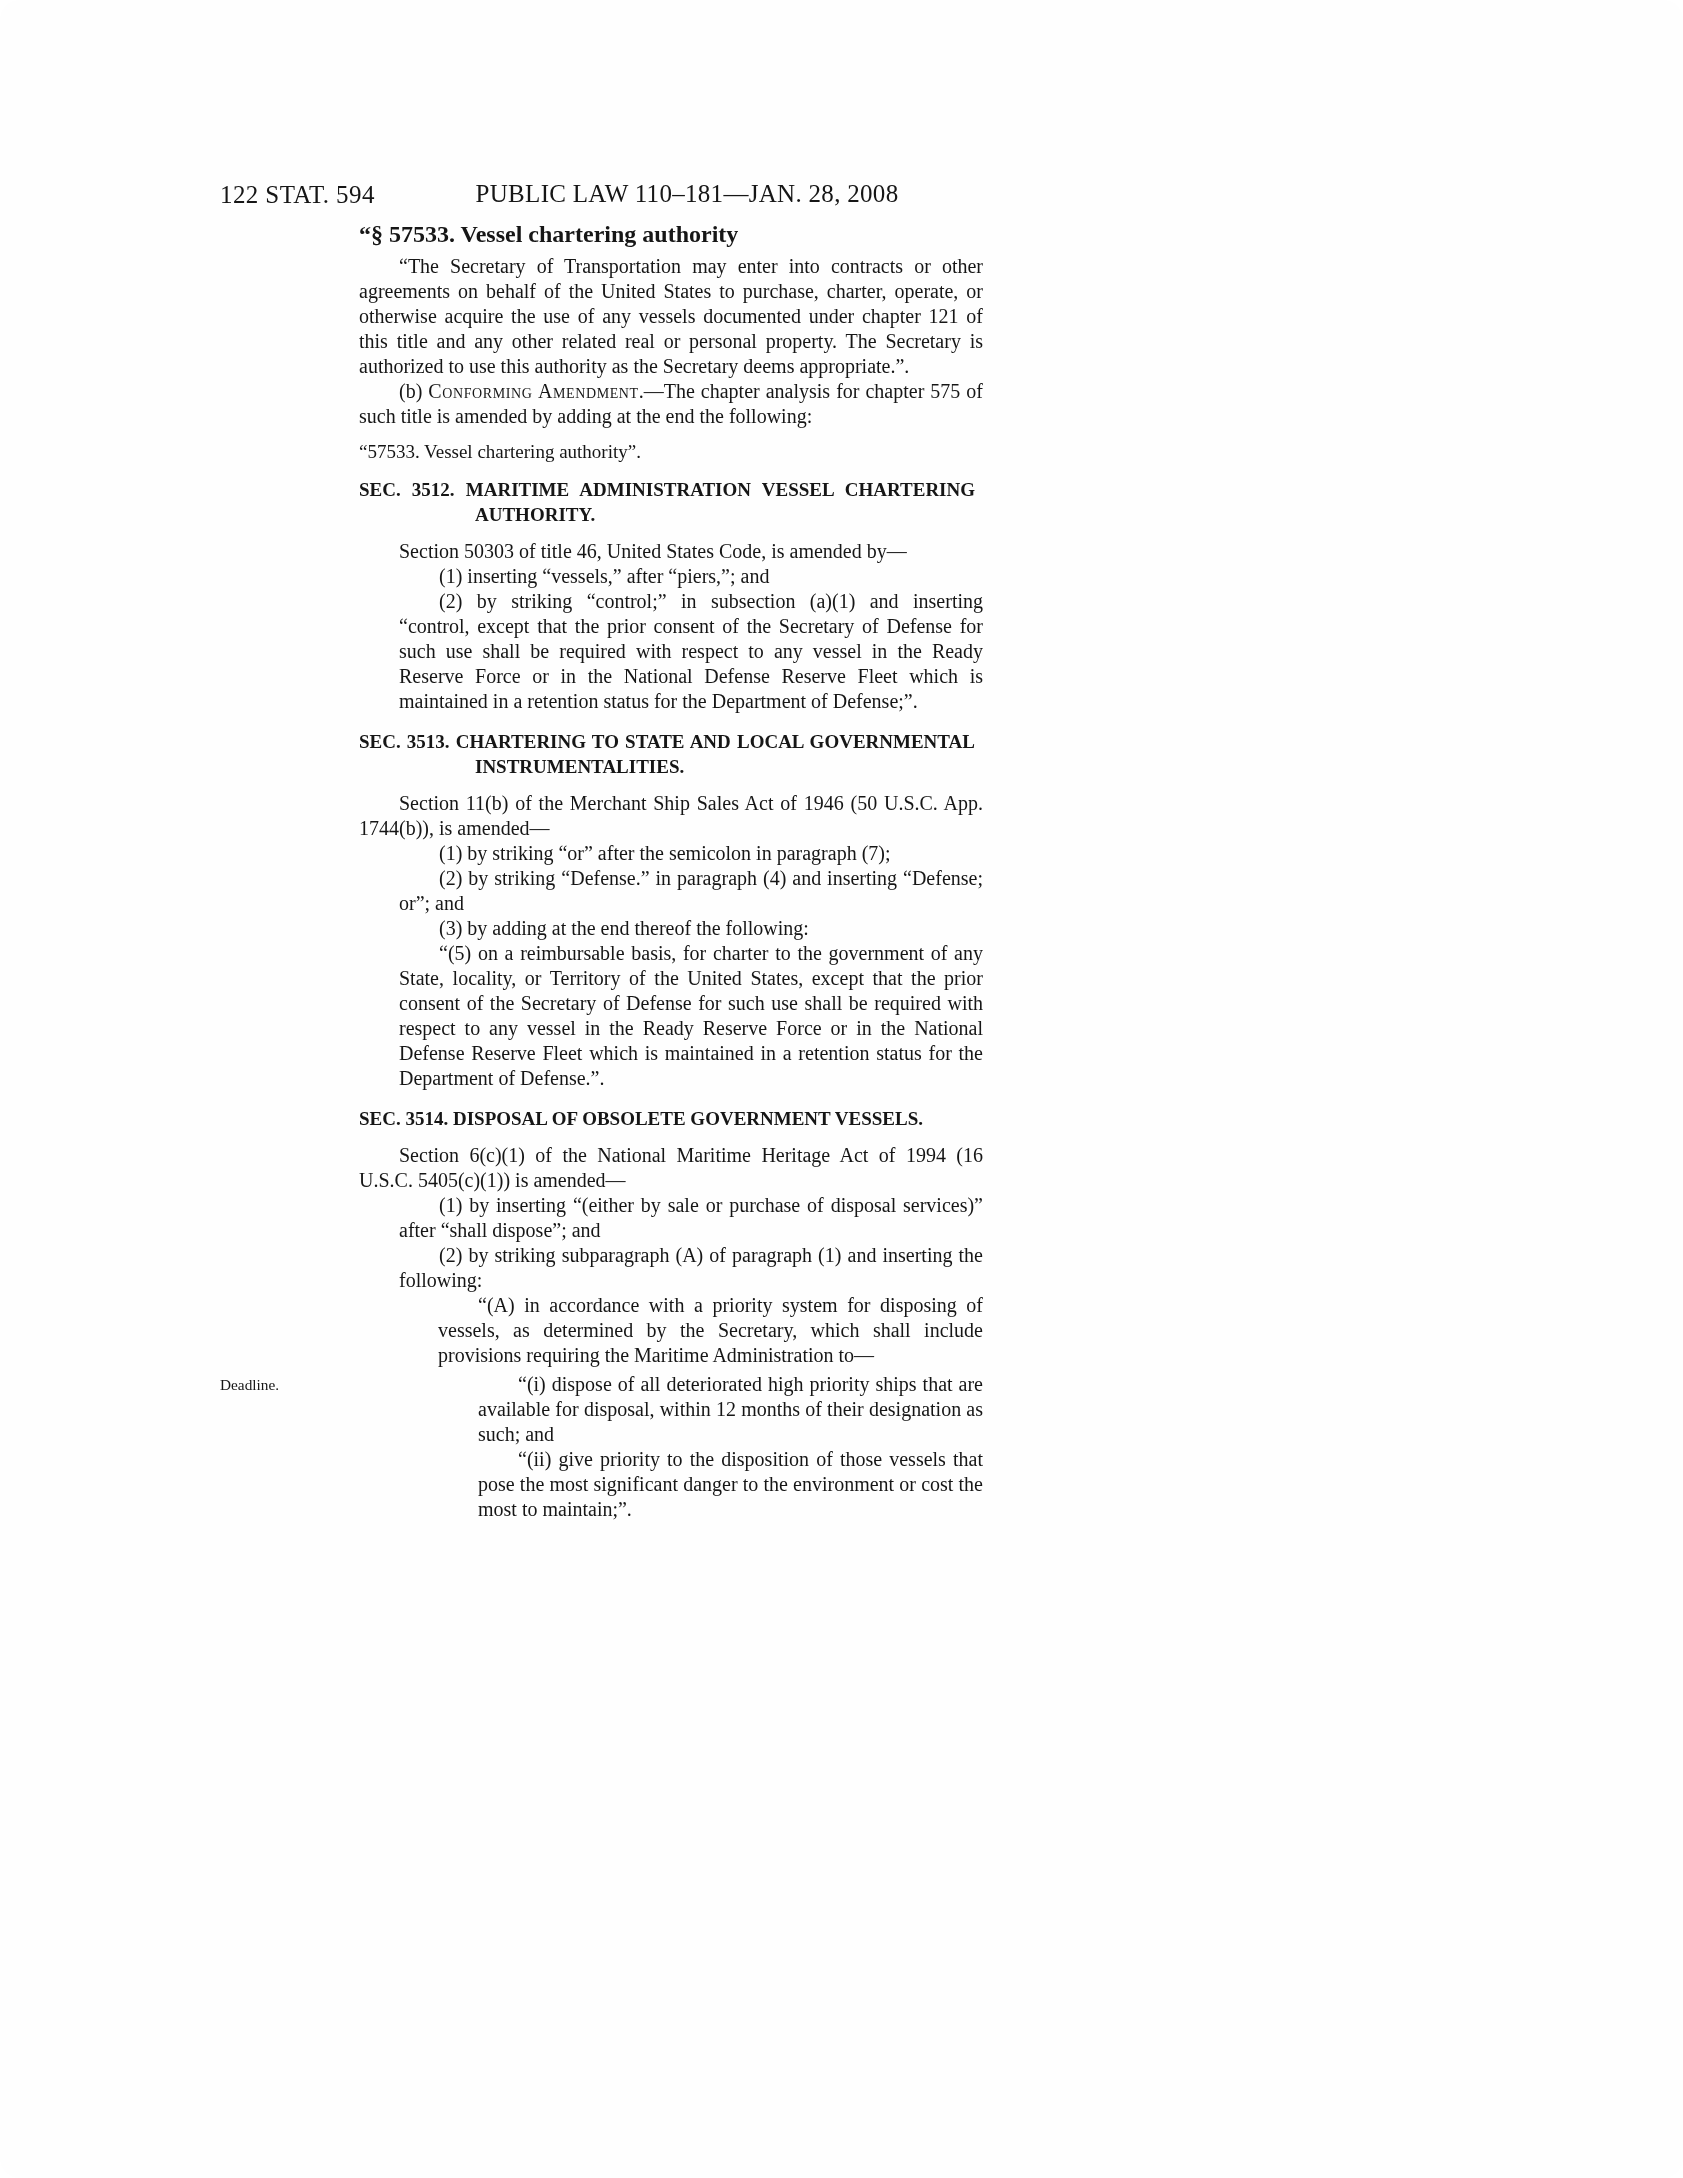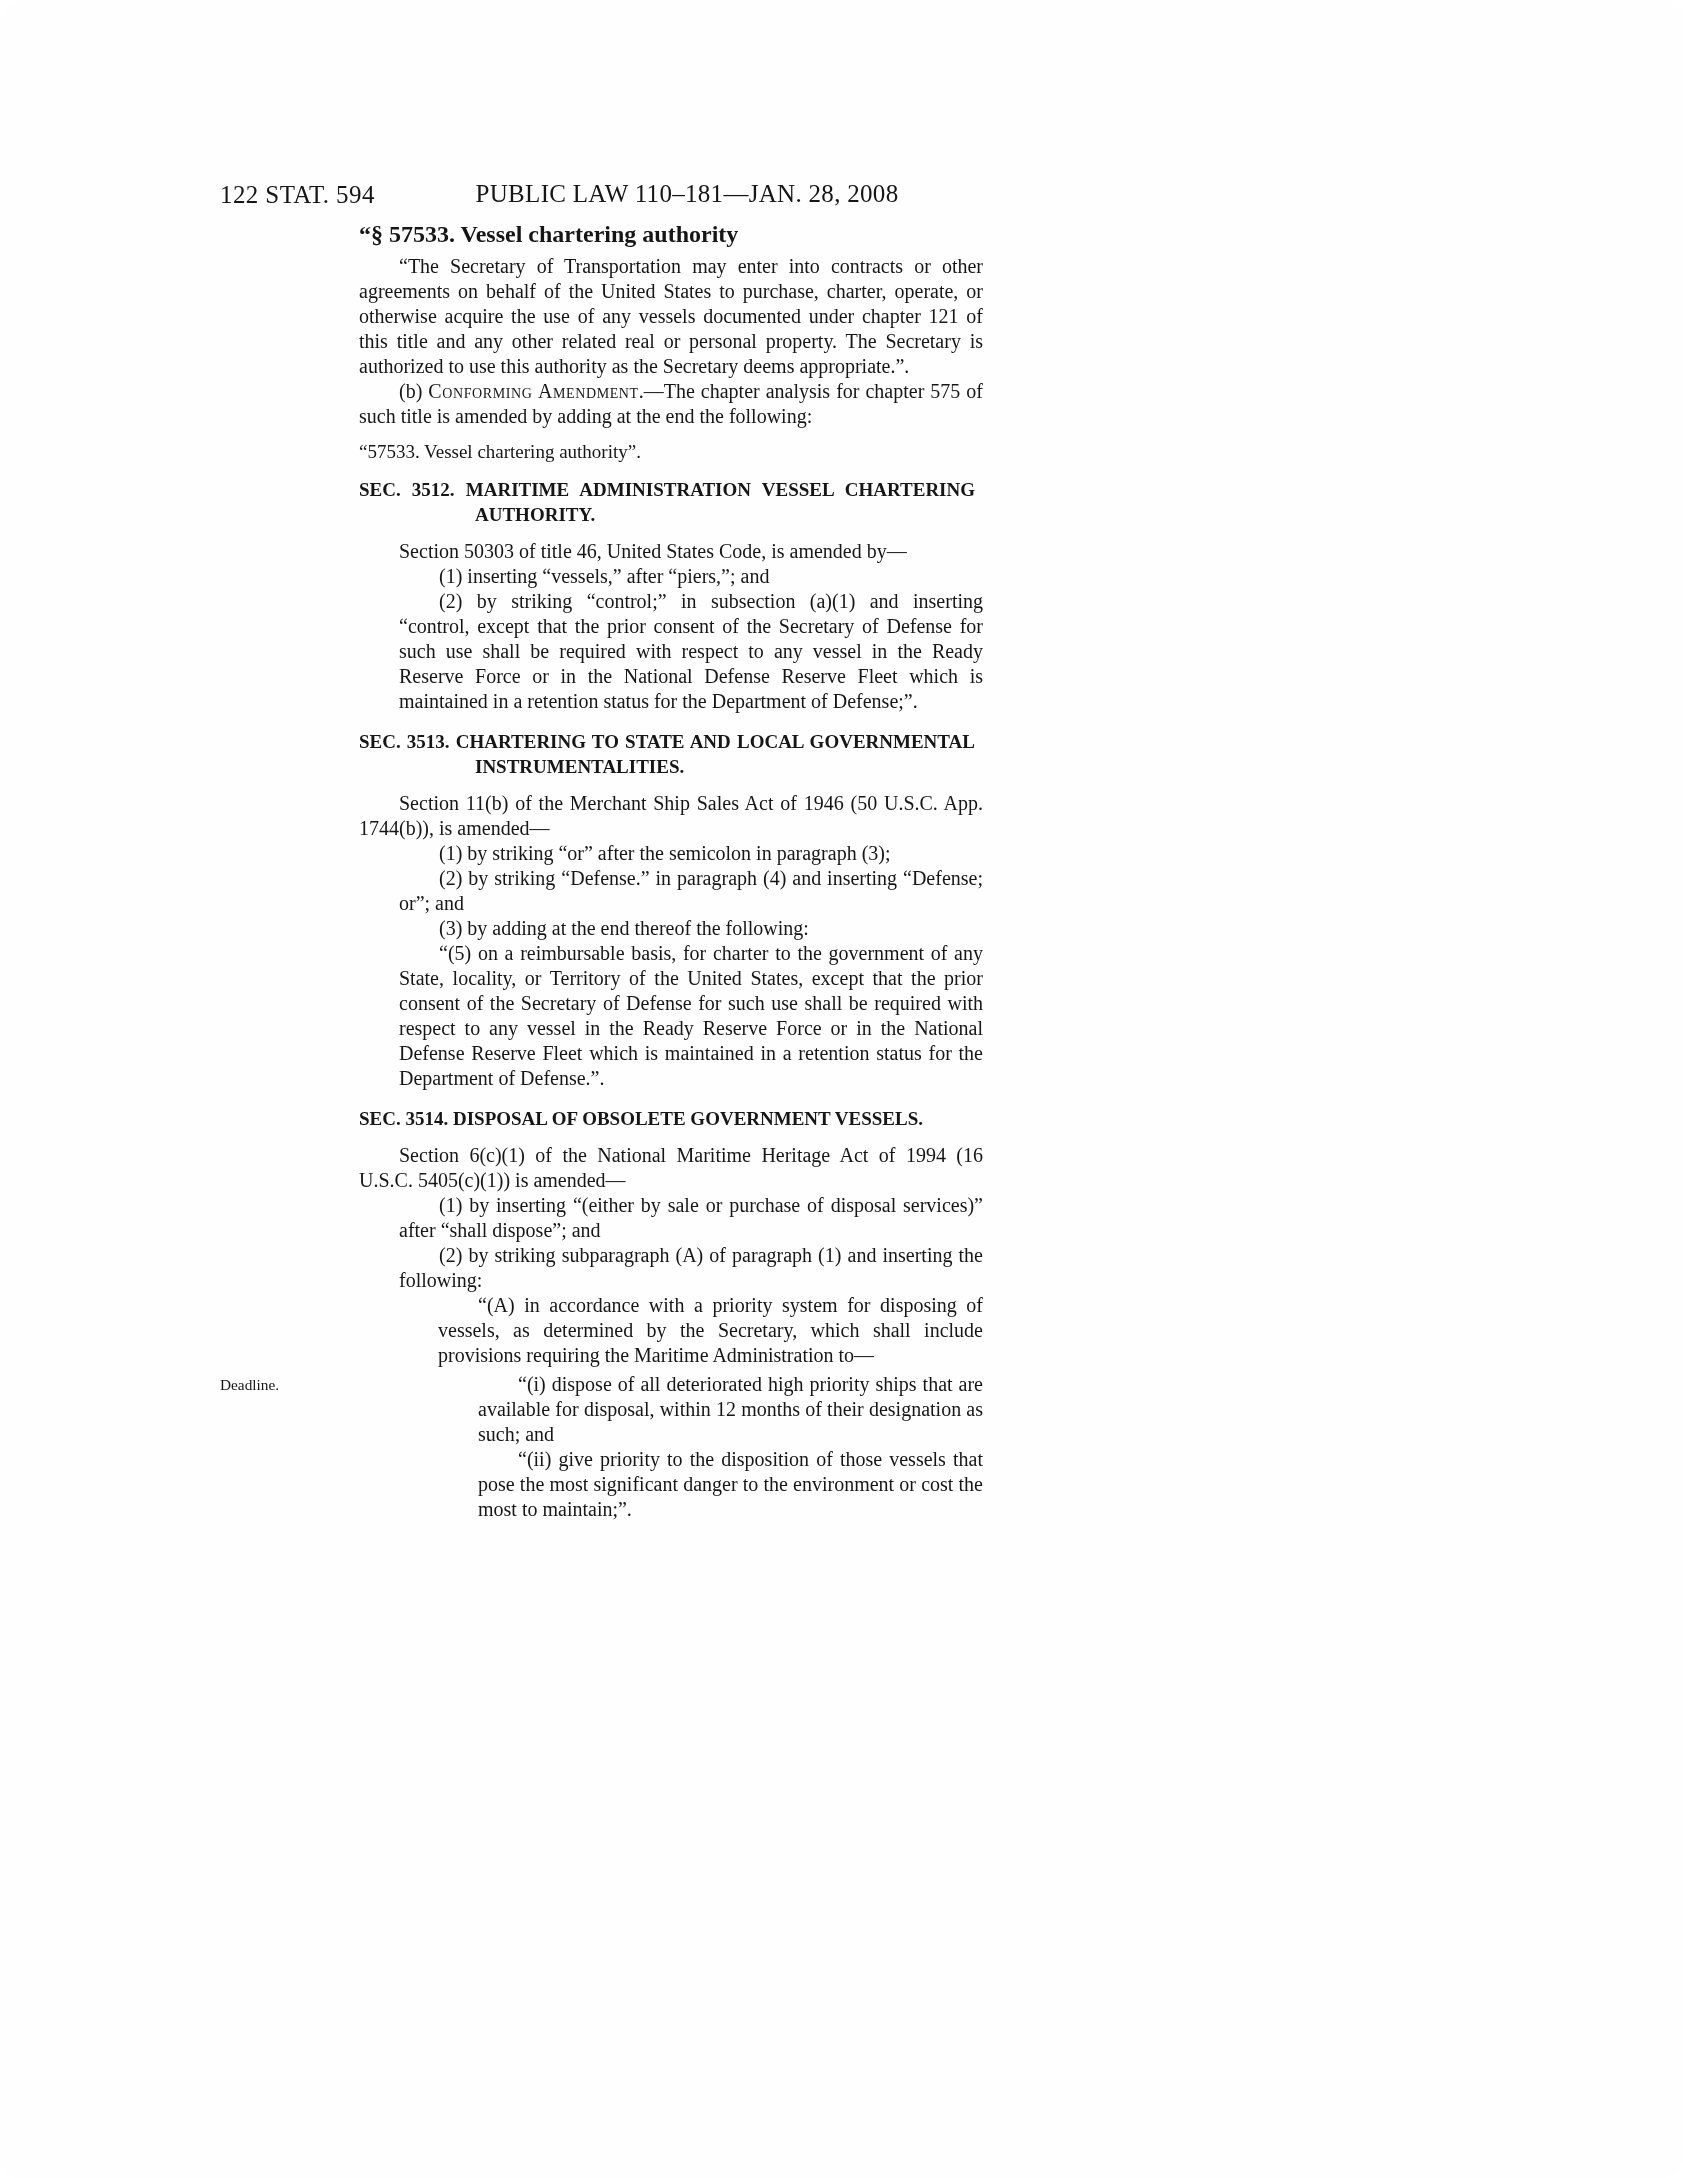--- a/index.html
+++ b/index.html
@@ -100,21 +100,21 @@
 
     <div class="sec-heading"><span>SEC. 3512.</span> <span>MARITIME ADMINISTRATION VESSEL CHARTERING AUTHORITY.</span></div>
 
     <div class="para">Section 50303 of title 46, United States Code, is amended by—</div>
     <div class="item-1">(1) inserting “vessels,” after “piers,”; and</div>
     <div class="item-1">(2) by striking “control;” in subsection (a)(1) and inserting “control, except that the prior consent of the Secretary of Defense for such use shall be required with respect to any vessel in the Ready Reserve Force or in the National Defense Reserve Fleet which is maintained in a retention status for the Department of Defense;”.</div>
 
     <div class="sec-heading"><span>SEC. 3513.</span> <span>CHARTERING TO STATE AND LOCAL GOVERNMENTAL INSTRUMENTALITIES.</span></div>
 
     <div class="para">Section 11(b) of the Merchant Ship Sales Act of 1946 (50 U.S.C. App. 1744(b)), is amended—</div>
-    <div class="item-1">(1) by striking “or” after the semicolon in paragraph (3);</div>
+    <div class="item-1">(1) by striking “or” after the semicolon in paragraph (7);</div>
     <div class="item-1">(2) by striking “Defense.” in paragraph (4) and inserting “Defense; or”; and</div>
     <div class="item-1">(3) by adding at the end thereof the following:</div>
     <div class="item-1">“(5) on a reimbursable basis, for charter to the government of any State, locality, or Territory of the United States, except that the prior consent of the Secretary of Defense for such use shall be required with respect to any vessel in the Ready Reserve Force or in the National Defense Reserve Fleet which is maintained in a retention status for the Department of Defense.”.</div>
 
     <div class="sec-heading"><span>SEC. 3514.</span> <span>DISPOSAL OF OBSOLETE GOVERNMENT VESSELS.</span></div>
 
     <div class="para">Section 6(c)(1) of the National Maritime Heritage Act of 1994 (16 U.S.C. 5405(c)(1)) is amended—</div>
     <div class="item-1">(1) by inserting “(either by sale or purchase of disposal services)” after “shall dispose”; and</div>
     <div class="item-1">(2) by striking subparagraph (A) of paragraph (1) and inserting the following:</div>
 

